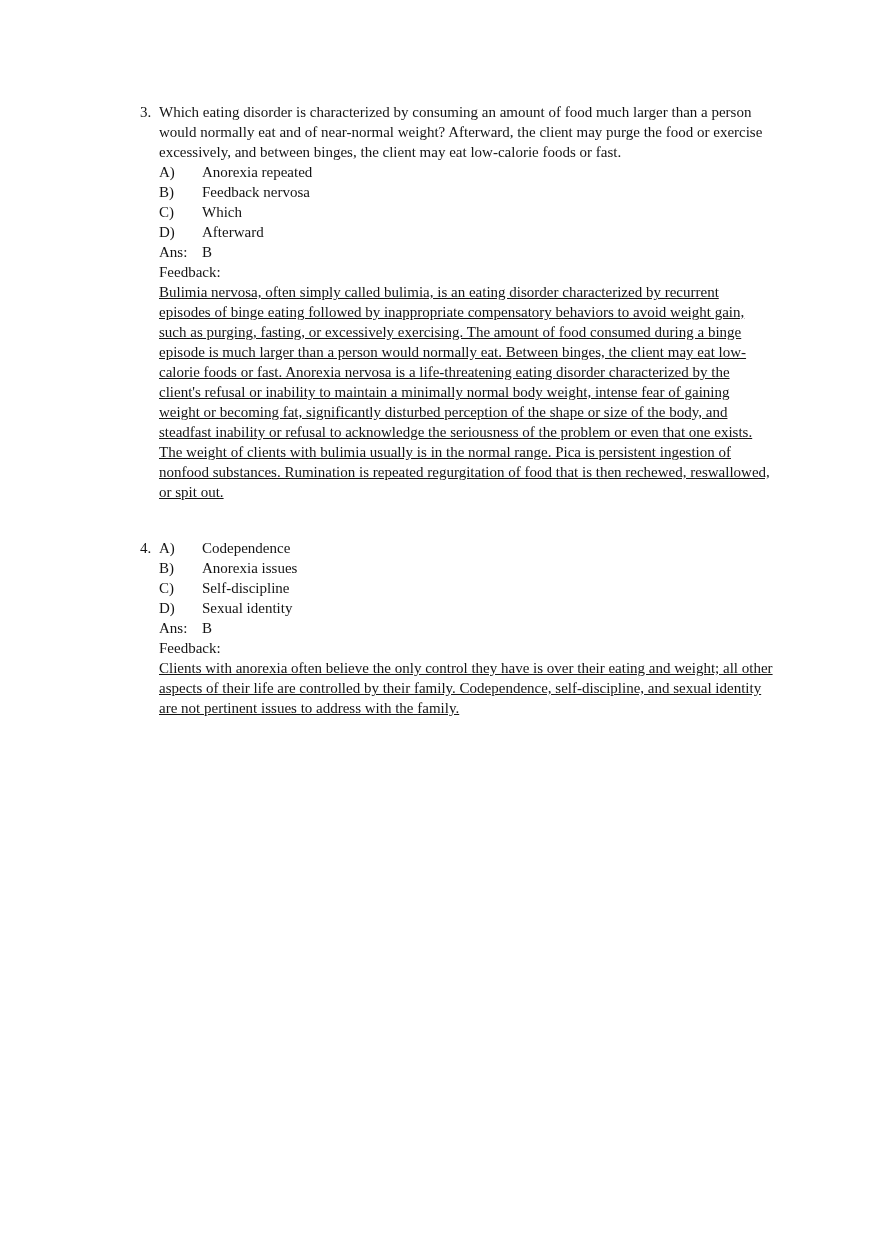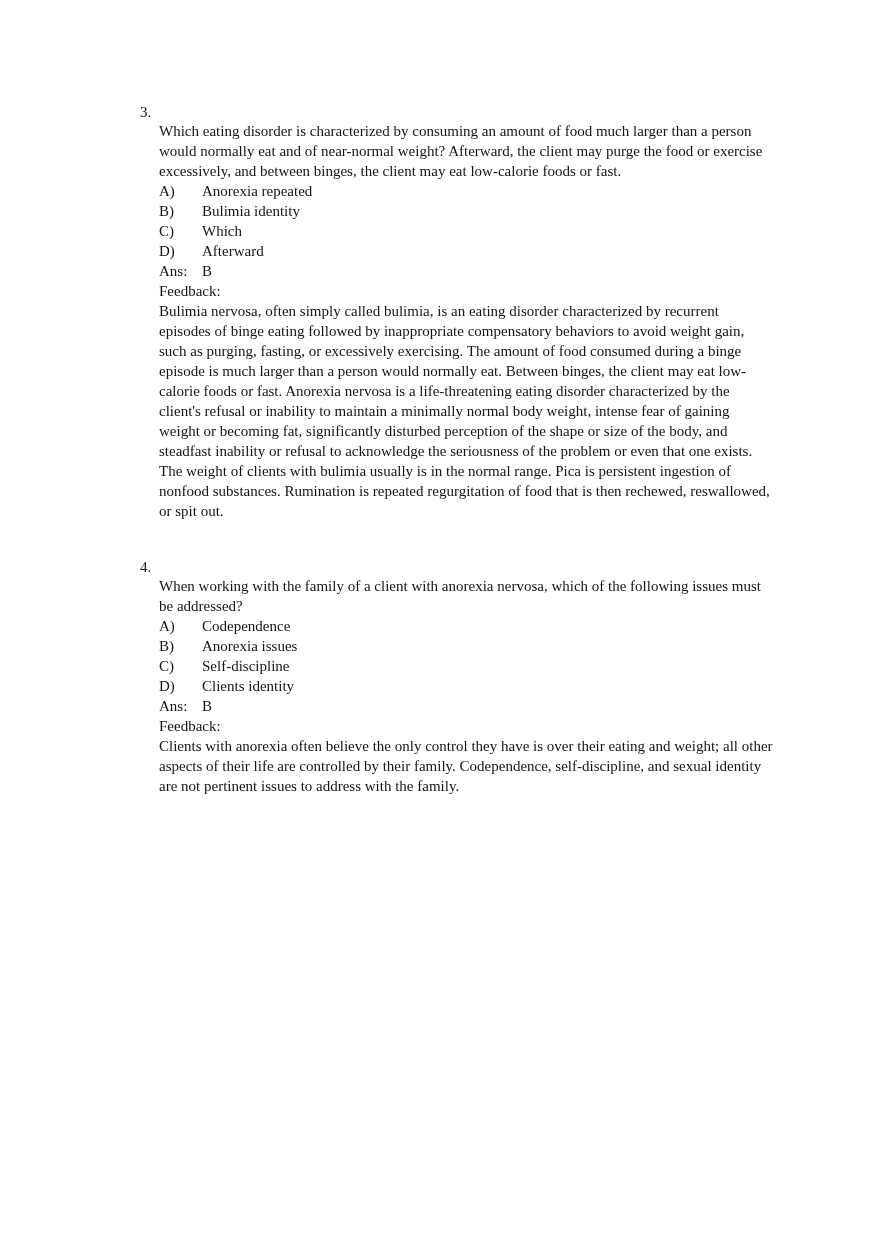--- a/index.html
+++ b/index.html
@@ -25,43 +25,43 @@
     line-height: 20px;
     margin-bottom: 36px;
   }
   .q-num {
     flex: 0 0 19px;
     width: 19px;
   }
   .q-content {
     width: 614px;
   }
-  .stem { width: 614px; margin-top: 19px; }
+  .stem { width: 614px; }
   .option-row, .answer-row { display: flex; }
   .opt-letter, .ans-label { flex: 0 0 43px; width: 43px; }
   .fb-label { font-weight: normal; }
-  .fb-text { width: 614px; }
+  .fb-text { width: 614px; text-decoration: underline; }
 </style>
 </head>
 <body>
 
 <div class="page">
 
   <section class="question">
     <div class="q-num">3.</div>
     <div class="q-content">
       <p class="stem">Which eating disorder is characterized by consuming an amount of food much larger than a person would normally eat and of near-normal weight? Afterward, the client may purge the food or exercise excessively, and between binges, the client may eat low-calorie foods or fast.</p>
 
       <div class="option-row">
         <span class="opt-letter">A)</span>
         <span class="opt-text">Anorexia repeated</span>
       </div>
       <div class="option-row">
         <span class="opt-letter">B)</span>
-        <span class="opt-text">Bulimia identity</span>
+        <span class="opt-text">Feedback nervosa</span>
       </div>
       <div class="option-row">
         <span class="opt-letter">C)</span>
         <span class="opt-text">Which</span>
       </div>
       <div class="option-row">
         <span class="opt-letter">D)</span>
         <span class="opt-text">Afterward</span>
       </div>
 
@@ -71,37 +71,36 @@
       </div>
 
       <p class="fb-label">Feedback:</p>
       <p class="fb-text">Bulimia nervosa, often simply called bulimia, is an eating disorder characterized by recurrent episodes of binge eating followed by inappropriate compensatory behaviors to avoid weight gain, such as purging, fasting, or excessively exercising. The amount of food consumed during a binge episode is much larger than a person would normally eat. Between binges, the client may eat low-calorie foods or fast. Anorexia nervosa is a life-threatening eating disorder characterized by the client's refusal or inability to maintain a minimally normal body weight, intense fear of gaining weight or becoming fat, significantly disturbed perception of the shape or size of the body, and steadfast inability or refusal to acknowledge the seriousness of the problem or even that one exists. The weight of clients with bulimia usually is in the normal range. Pica is persistent ingestion of nonfood substances. Rumination is repeated regurgitation of food that is then rechewed, reswallowed, or spit out.</p>
     </div>
   </section>
 
   <section class="question">
     <div class="q-num">4.</div>
     <div class="q-content">
-      <p class="stem">When working with the family of a client with anorexia nervosa, which of the following issues must be addressed?</p>
 
       <div class="option-row">
         <span class="opt-letter">A)</span>
         <span class="opt-text">Codependence</span>
       </div>
       <div class="option-row">
         <span class="opt-letter">B)</span>
         <span class="opt-text">Anorexia issues</span>
       </div>
       <div class="option-row">
         <span class="opt-letter">C)</span>
         <span class="opt-text">Self-discipline</span>
       </div>
       <div class="option-row">
         <span class="opt-letter">D)</span>
-        <span class="opt-text">Clients identity</span>
+        <span class="opt-text">Sexual identity</span>
       </div>
 
       <div class="answer-row">
         <span class="ans-label">Ans:</span>
         <span class="ans-value">B</span>
       </div>
 
       <p class="fb-label">Feedback:</p>
       <p class="fb-text">Clients with anorexia often believe the only control they have is over their eating and weight; all other aspects of their life are controlled by their family. Codependence, self-discipline, and sexual identity are not pertinent issues to address with the family.</p>
     </div>

